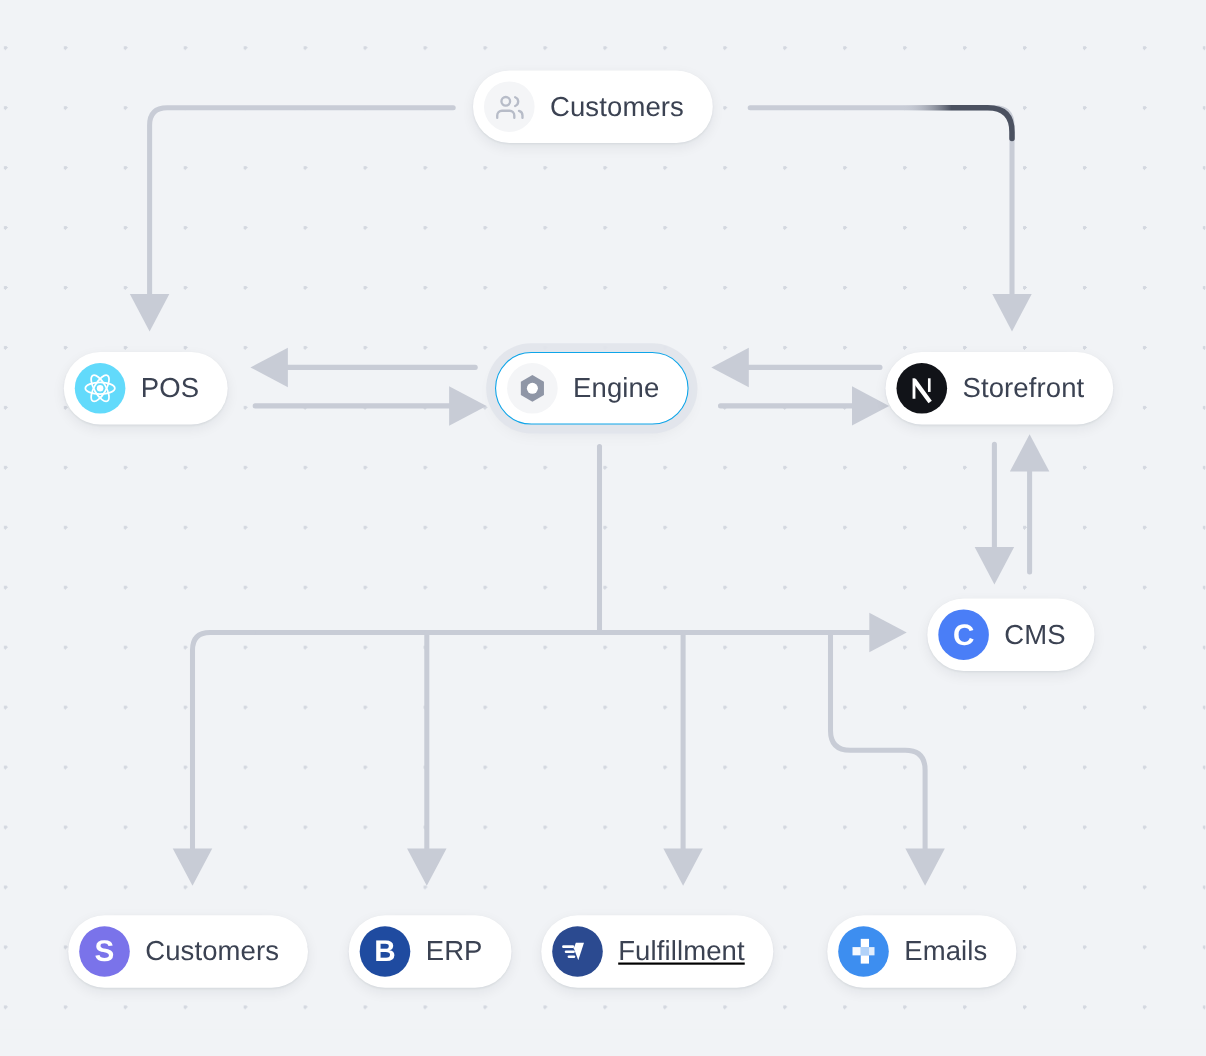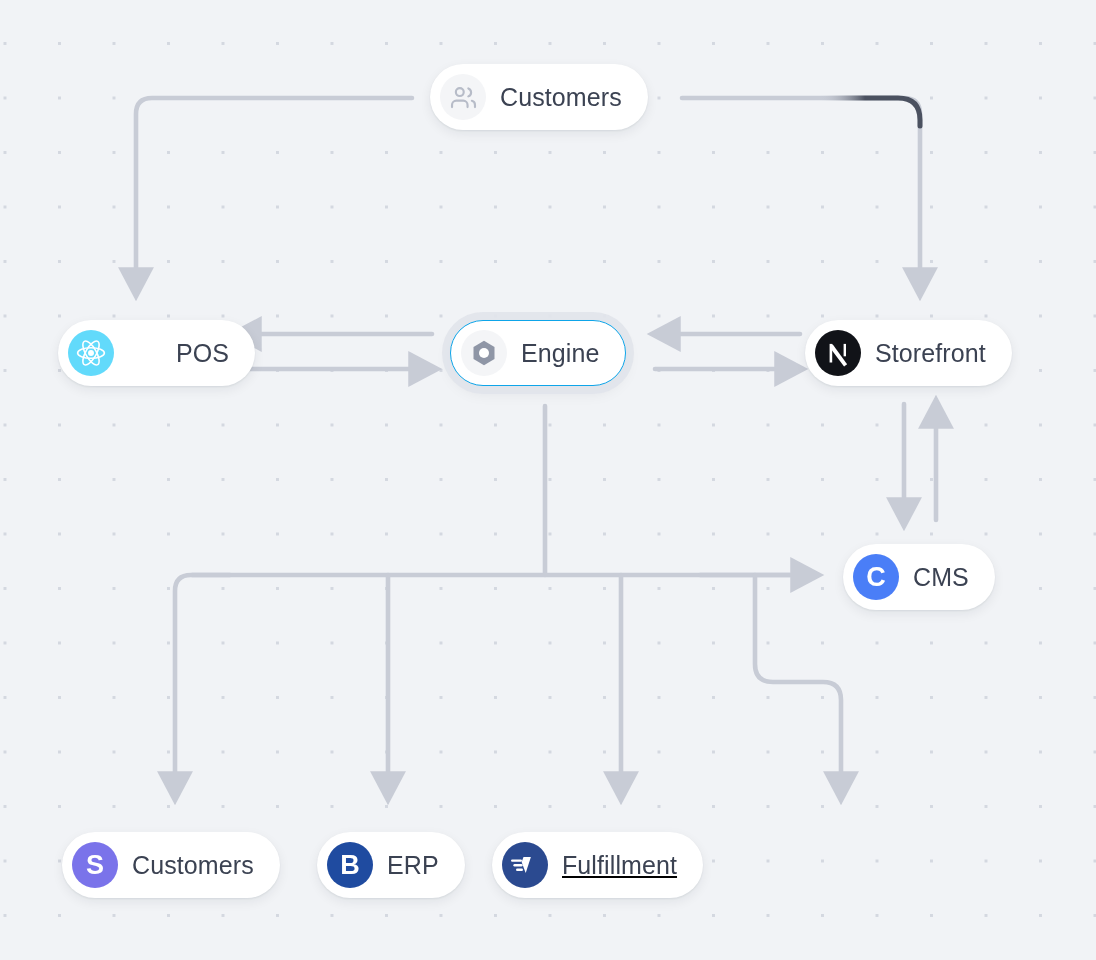--- a/index.html
+++ b/index.html
@@ -165,21 +165,21 @@
       <svg width="27" height="27" viewBox="0 0 24 24" fill="none" stroke="#b7bcc8" stroke-width="1.9" stroke-linecap="round" stroke-linejoin="round">
         <path d="M15.6 20.5v-1.9a3.8 3.8 0 0 0-3.8-3.8H5.6a3.8 3.8 0 0 0-3.8 3.8v1.9"></path>
         <circle cx="8.7" cy="7.2" r="3.5"></circle>
         <path d="M22.2 20.5v-1.9a3.8 3.8 0 0 0-2.8-3.7"></path>
         <path d="M16.3 3.9a3.8 3.8 0 0 1 0 7.1"></path>
       </svg>
     </span>
     <span class="lbl">Customers</span>
   </div>
 
-  <div class="node" style="left:58px; top:320px;gap:48px;">
+  <div class="node" style="left:58px; top:320px;">
     <span class="ic react">
       <svg width="34" height="34" viewBox="0 0 32 32" fill="none" stroke="#ffffff" stroke-width="1.5">
         <circle cx="16" cy="16" r="2.8" fill="#ffffff" stroke="none"></circle>
         <ellipse cx="16" cy="16" rx="12.6" ry="5"></ellipse>
         <ellipse cx="16" cy="16" rx="12.6" ry="5" transform="rotate(60 16 16)"></ellipse>
         <ellipse cx="16" cy="16" rx="12.6" ry="5" transform="rotate(120 16 16)"></ellipse>
       </svg>
     </span>
     <span class="lbl">POS</span>
   </div>
@@ -238,14 +238,26 @@
       <svg width="30" height="22" viewBox="0 0 30 22">
         <path d="M13.5 3 h7.4 l-5.2 16 -4.1 -10.9 z" fill="#ffffff"></path>
         <rect x="1" y="5.4" width="11" height="2.4" rx="1.2" fill="#ffffff"></rect>
         <rect x="3.4" y="10" width="9.2" height="2.4" rx="1.2" fill="#ffffff"></rect>
         <rect x="6" y="14.6" width="7" height="2.4" rx="1.2" fill="#ffffff"></rect>
       </svg>
     </span>
     <span class="lbl">Fulfillment</span>
   </div>
 
+  <div class="node" style="left:752px; top:832px;">
+    <span class="ic email">
+      <svg width="26" height="26" viewBox="0 0 26 26">
+        <rect x="10.5" y="1.5" width="7.5" height="7.5" fill="#ffffff"></rect>
+        <rect x="3" y="9" width="7.5" height="7.5" fill="#ffffff" opacity=".95"></rect>
+        <rect x="10.5" y="9" width="7.5" height="7.5" fill="#ffffff" opacity=".6"></rect>
+        <rect x="10.5" y="16.5" width="7.5" height="7.5" fill="#ffffff"></rect>
+        <rect x="18" y="9" width="5" height="7.5" fill="#ffffff" opacity=".85"></rect>
+      </svg>
+    </span>
+    <span class="lbl">Emails</span>
+  </div>
 
 </div>
 
 </body></html>

